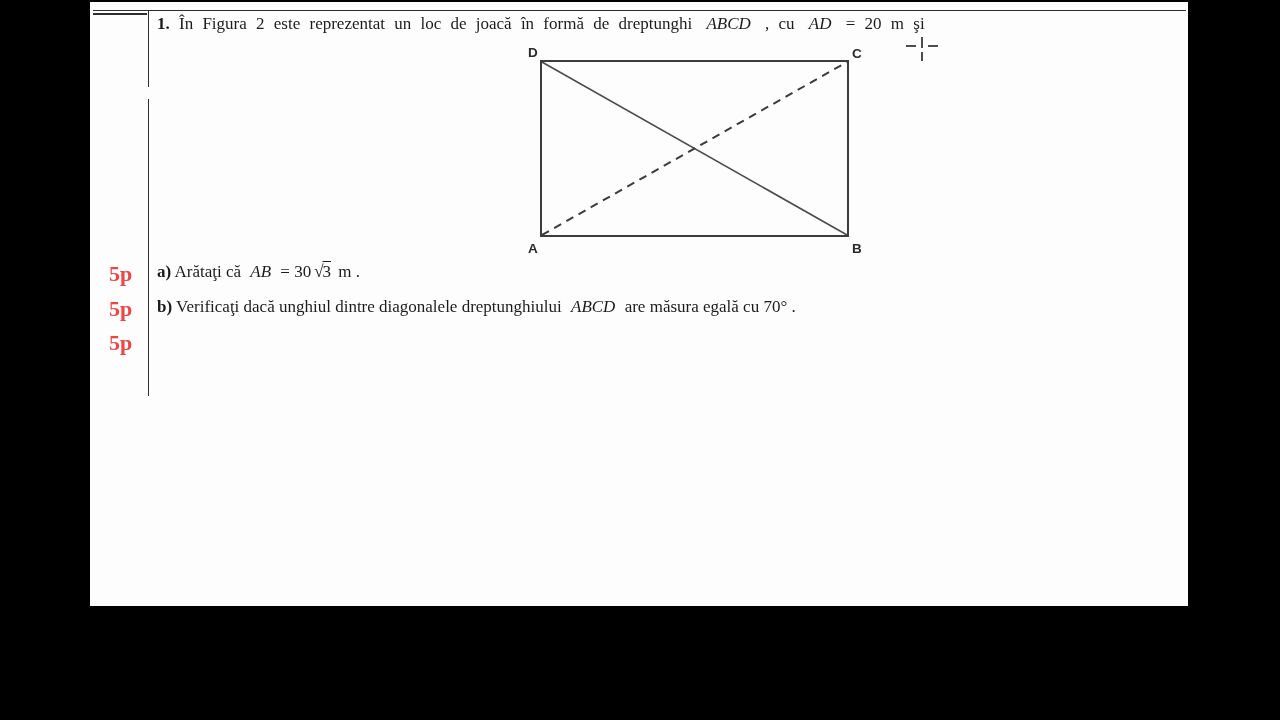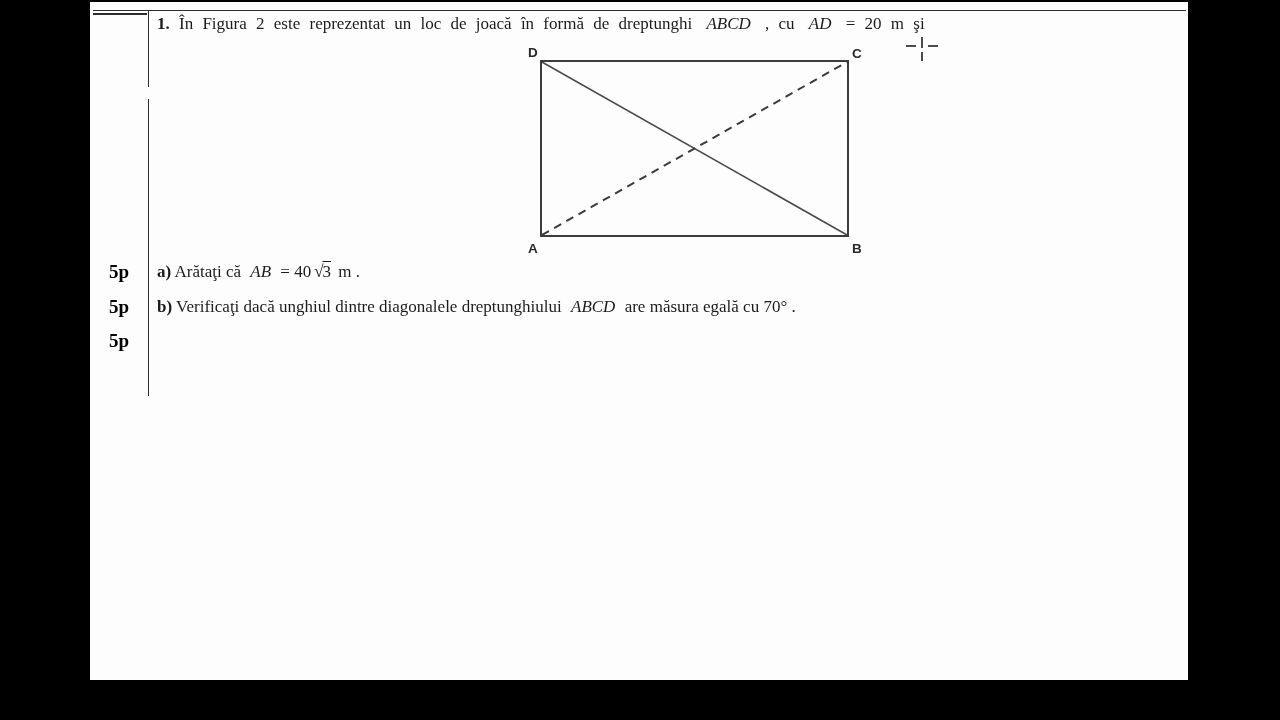--- a/index.html
+++ b/index.html
@@ -6,21 +6,21 @@
   body {
     width: 1280px; height: 720px;
     background: #000000;
     position: relative;
     overflow: hidden;
     font-family: "Liberation Serif", "DejaVu Serif", serif;
   }
   .page {
     position: absolute;
     left: 90px; top: 2px;
-    width: 1098px; height: 678px;
+    width: 1098px; height: 604px;
     background: #fdfdfd;
   }
   
   .rule-top {
     position: absolute; left: 3px; top: 8px;
     width: 1093px; height: 1px; background: #2e2e2e;
   }
   .rule-top-short {
     position: absolute; left: 3px; top: 11px;
     width: 54px; height: 2px; background: #2e2e2e;
@@ -38,21 +38,21 @@
     position: absolute; left: 67px;
     width: 1010px;
     font-size: 17px; line-height: 22px;
     color: #1c1c1c;
     white-space: nowrap;
   }
   .tl.justified { word-spacing: 5px; }
   .tl.justified-c { word-spacing: 4px; }
   .score {
     position: absolute; left: 19px; width: 40px;
-    font-size: 19px; font-weight: bold; color: #000000;
+    font-size: 22px; font-weight: bold; color: #ef4444;
   }
   .bold { font-weight: bold; }
   .math {
     font-style: italic;
     margin: 0 5px;
   }
   .sqrt { margin: 0 3px; white-space: nowrap; }
   .sqrt .rad { letter-spacing: -1px; }
   .sqrt .arg { text-decoration: overline; }
   sup.sq { font-size: 11px; line-height: 0; }
@@ -122,21 +122,21 @@
   </div>
 
   <div class="score" style="top:259px">5p</div>
   <div class="score" style="top:294px">5p</div>
   <div class="score" style="top:328px">5p</div>
 
   <div class="tl" style="top:259px">
     <span class="bold">a)</span>
     <span>Arătaţi că</span>
     <span class="math">AB</span>
-    <span>= 40</span><span class="sqrt"><span class="rad">√</span><span class="arg">3</span></span>
+    <span>= 30</span><span class="sqrt"><span class="rad">√</span><span class="arg">3</span></span>
     <span>m .</span>
   </div>
 
   <div class="tl" style="top:294px">
     <span class="bold">b)</span>
     <span>Verificaţi dacă unghiul dintre diagonalele dreptunghiului</span>
     <span class="math">ABCD</span>
     <span>are măsura egală cu  70° .</span>
   </div>
 

